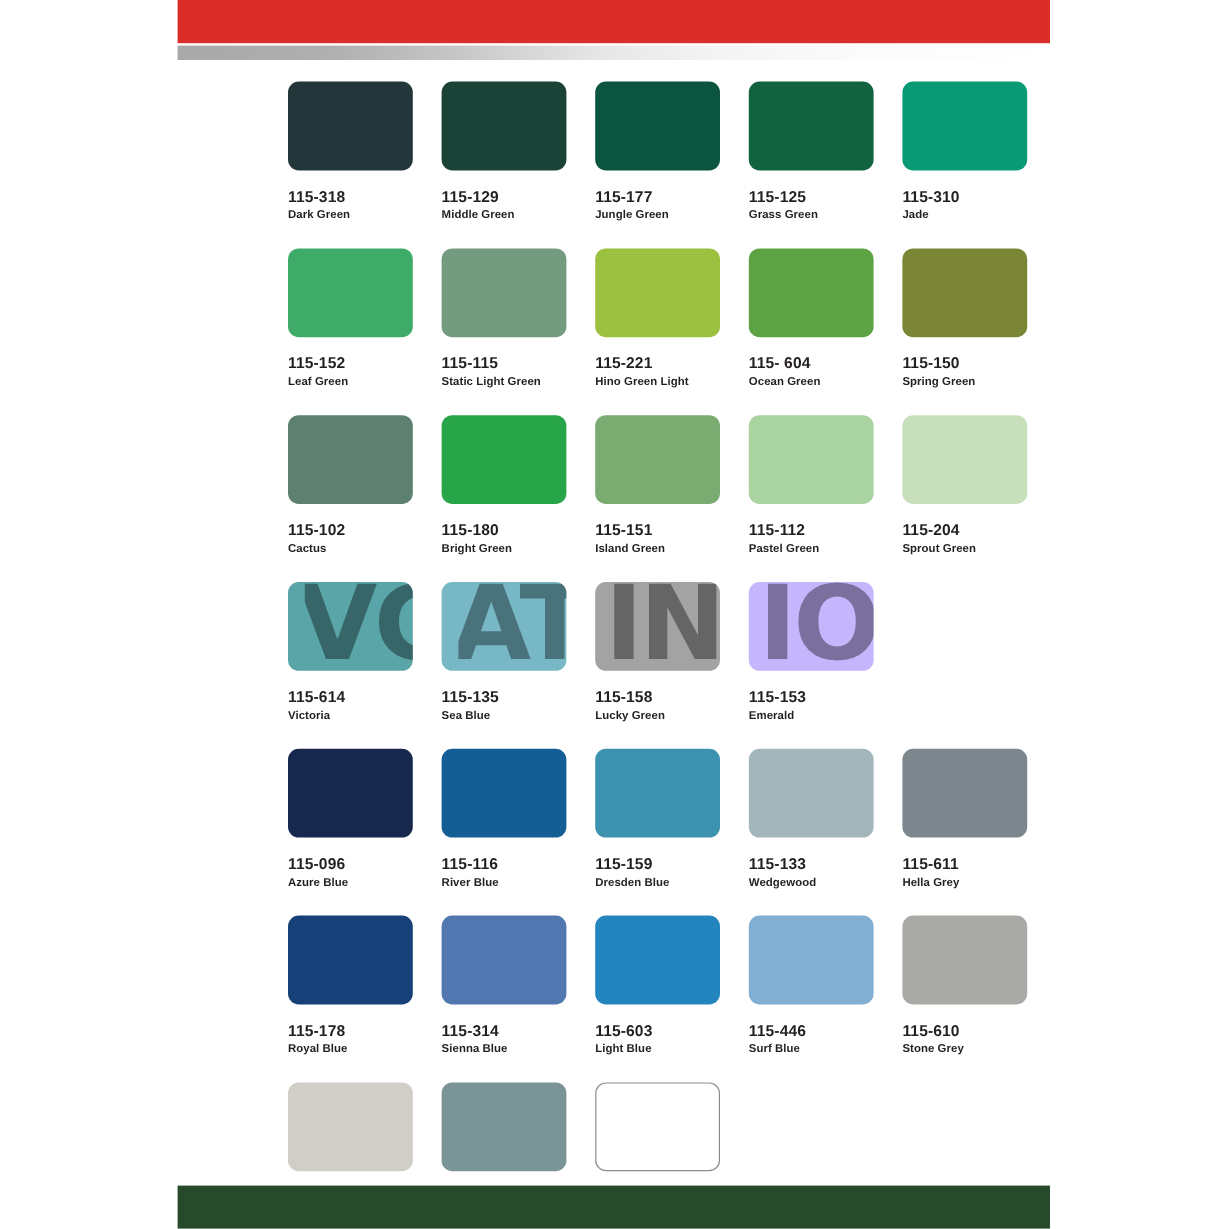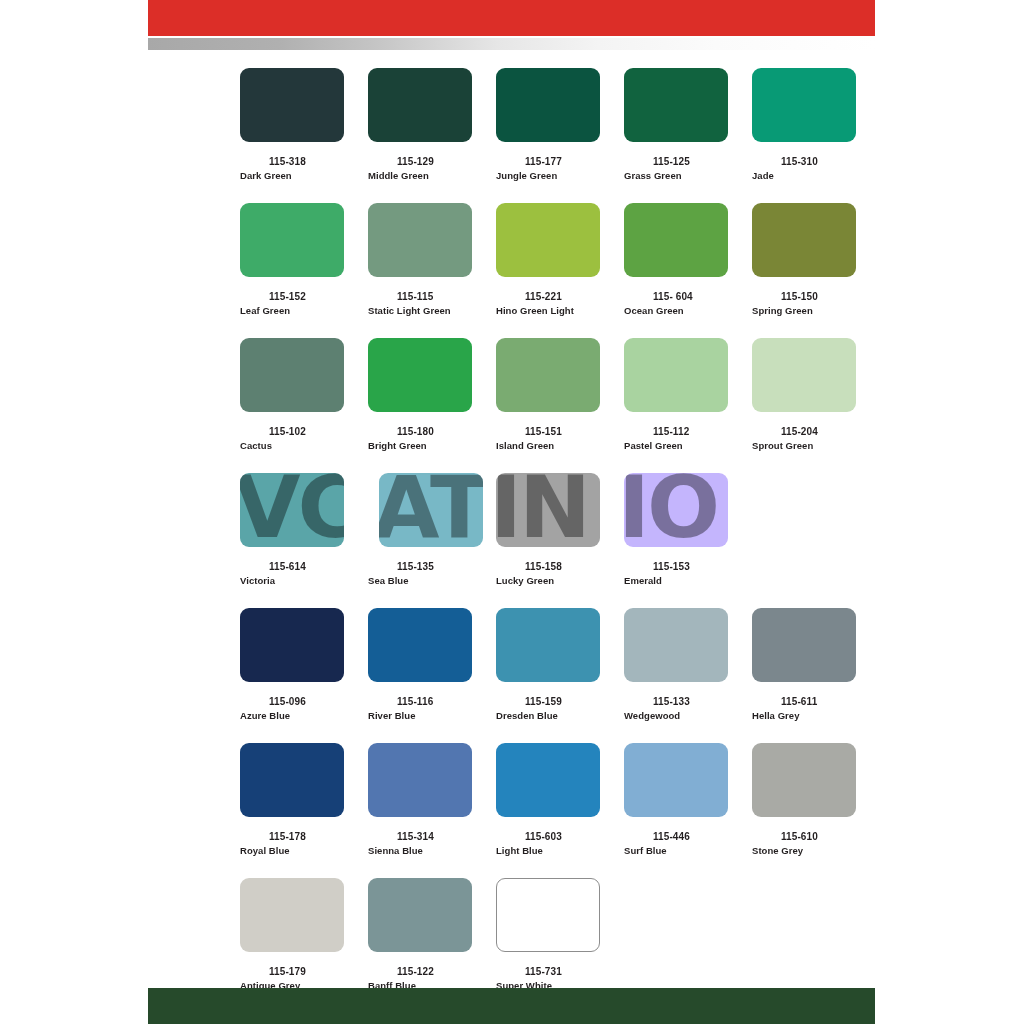--- a/index.html
+++ b/index.html
@@ -71,40 +71,39 @@
     position: relative;
     overflow: hidden;
   }
   .chip.outlined {
     background: #ffffff;
     border: 1.5px solid #8d8d8d;
     box-sizing: border-box;
   }
   .code {
     margin-top: 14px;
-    font-size: 10px;
+    font-size: 13px;
     font-weight: bold;
     color: #231f20;
     letter-spacing: 0.1px;
     white-space: nowrap;
-    margin-left: 29px;
   }
   .cname {
     margin-top: 3px;
     font-size: 9.5px;
     font-weight: bold;
     color: #231f20;
     letter-spacing: 0.05px;
     white-space: nowrap;
   }
 
   
   .wm-layer {
     position: absolute;
-    left: 0;
+    left: 14px;
     top: 0;
     width: 120px;
     height: 74px;
     pointer-events: none;
   }
   .wm-layer svg { display: block; }
   .wm-text {
     font-family: "DejaVu Sans", sans-serif;
     font-weight: bold;
     font-size: 86px;
@@ -207,21 +206,21 @@
             <div class="wm-layer">
               <svg width="104" height="74" viewBox="0 0 104 74" xmlns="http://www.w3.org/2000/svg">
                 <text class="wm-text" x="-6" y="64" fill="#000000" fill-opacity="0.38">VC</text>
               </svg>
             </div>
           </div>
           <div class="code">115-614</div>
           <div class="cname">Victoria</div>
         </div>
         <div class="cell">
-          <div class="chip" style="background: rgb(120, 184, 198); margin-left: 11px;">
+          <div class="chip" style="background: rgb(120, 184, 198);">
             <div class="wm-layer">
               <svg width="104" height="74" viewBox="0 0 104 74" xmlns="http://www.w3.org/2000/svg">
                 <text class="wm-text" x="-6" y="64" fill="#000000" fill-opacity="0.38">AT</text>
               </svg>
             </div>
           </div>
           <div class="code">115-135</div>
           <div class="cname">Sea Blue</div>
         </div>
         <div class="cell">

